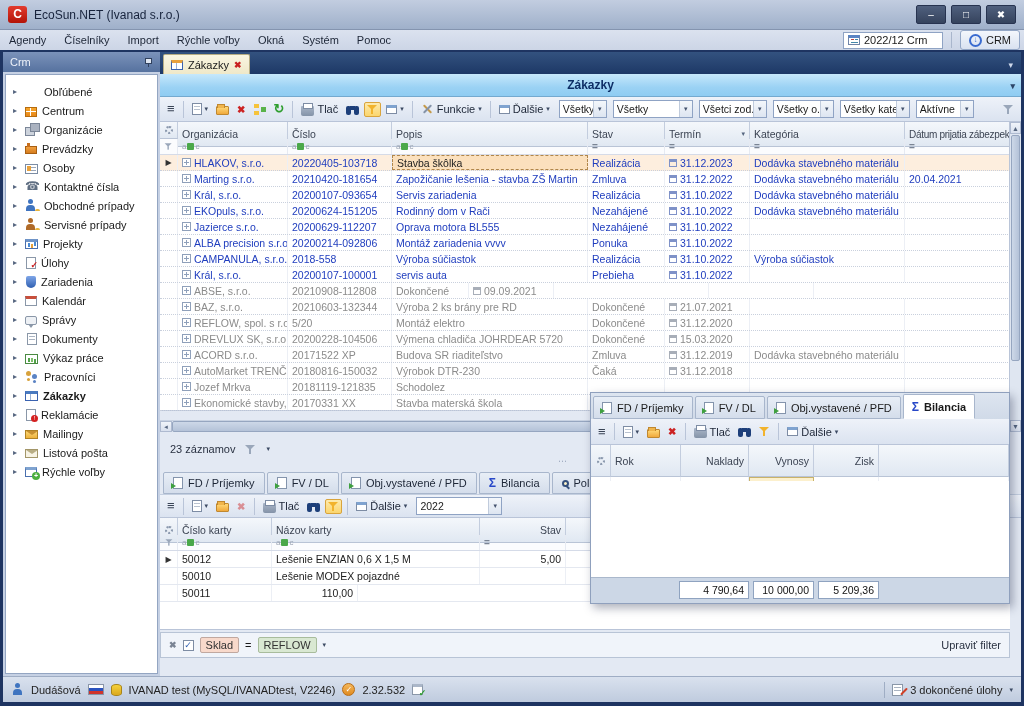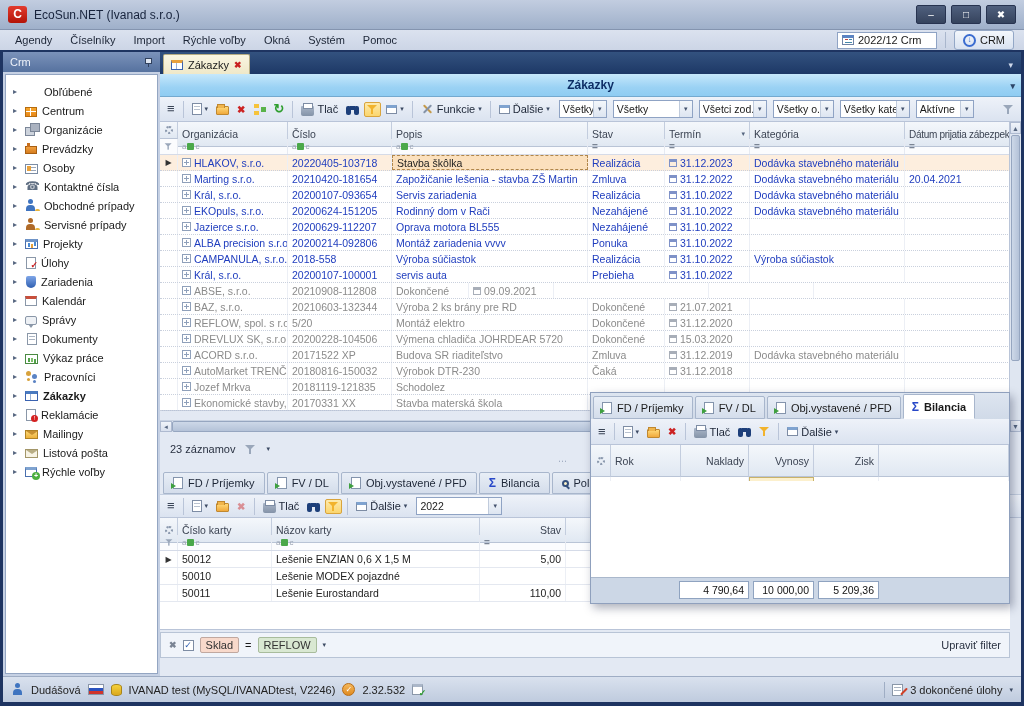--- a/index.html
+++ b/index.html
@@ -8,21 +8,21 @@
   .app{position:relative;width:1024px;height:706px;background:#dfe6f1;overflow:hidden;font-size:11px;color:#1a1a1a;}
 
   
   .titlebar{position:absolute;left:0;top:0;width:1024px;height:30px;background:linear-gradient(#c2cde0,#9fb0ca);border-bottom:1px solid #8494af;display:flex;align-items:center;padding:0 8px;}
   .logo{width:19px;height:17px;background:linear-gradient(#e23b2e,#b31307);border-radius:3px;color:#fff;font-weight:bold;font-size:12px;text-align:center;line-height:16px;margin-right:7px;}
   .wtitle{font-size:12px;color:#17233c;}
   .winbtns{margin-left:auto;display:flex;gap:5px;}
   .wbtn{width:30px;height:19px;background:linear-gradient(#50607e,#35435d);border:1px solid #273télé350;border:1px solid #273350;border-radius:2px;color:#fff;font-size:10px;display:flex;align-items:center;justify-content:center;}
 
   
-  .menubar{position:absolute;left:0;top:30px;width:1024px;height:20px;background:linear-gradient(#dbe2ef,#ccd5e6);display:flex;align-items:center;padding:0 6px;}
+  .menubar{position:absolute;left:0;top:30px;width:1024px;height:20px;background:linear-gradient(#dbe2ef,#ccd5e6);display:flex;align-items:center;padding:0 0;}
   .mitem{padding:2px 9px;color:#1c2536;}
   .mright{margin-left:auto;display:flex;align-items:center;gap:8px;padding-right:4px;}
   .periodbox{width:100px;height:17px;background:#fff;border:1px solid #8fa3c4;display:flex;align-items:center;gap:4px;padding:0 4px;}
   .i-cal16{width:12px;height:10px;background:#fff;border:1px solid #6f84a8;border-top:3px solid #5b84c4;position:relative;flex:none;}
   .i-cal16::after{content:"";position:absolute;left:2px;top:1px;width:7px;height:4px;background:linear-gradient(#b44,#b44) 0 0/3px 1px no-repeat,linear-gradient(#48a,#48a) 4px 0/3px 1px no-repeat,linear-gradient(#48a,#48a) 0 3px/7px 1px no-repeat;}
   .crmbtn{height:20px;display:flex;align-items:center;gap:4px;padding:0 8px;background:linear-gradient(#f3f7fc,#d9e2f0);border:1px solid #93a7c6;border-radius:3px;}
   .i-crm{width:13px;height:13px;border-radius:50%;border:2px solid #3a6cd0;position:relative;flex:none;}
   .i-crm::after{content:"↓";position:absolute;left:0;top:-1px;width:9px;text-align:center;font-size:8px;color:#3a6cd0;font-weight:bold;}
   .msep{width:1px;height:16px;background:#a9b6cc;}
 
@@ -914,21 +914,20 @@
       <div class="brow">
         <span class="gc c2-ind"></span>
         <span class="gc c2-num">50010</span>
         <span class="gc c2-name">Lešenie MODEX pojazdné</span>
         <span class="gc c2-stav numr"></span>
         <span class="gc c2-fill"></span>
       </div>
       <div class="brow">
         <span class="gc c2-ind"></span>
         <span class="gc c2-num">50011</span>
-        <span class="gc c2-name">Lešenie Eurostandard</span>
         <span class="gc c2-stav numr">110,00</span>
         <span class="gc c2-fill"></span>
       </div>
     </div>
 
     <div class="filterbar">
       <span class="fx">✖</span>
       <span class="fchk">✓</span>
       <span class="chip">Sklad</span>
       <span>=</span>

